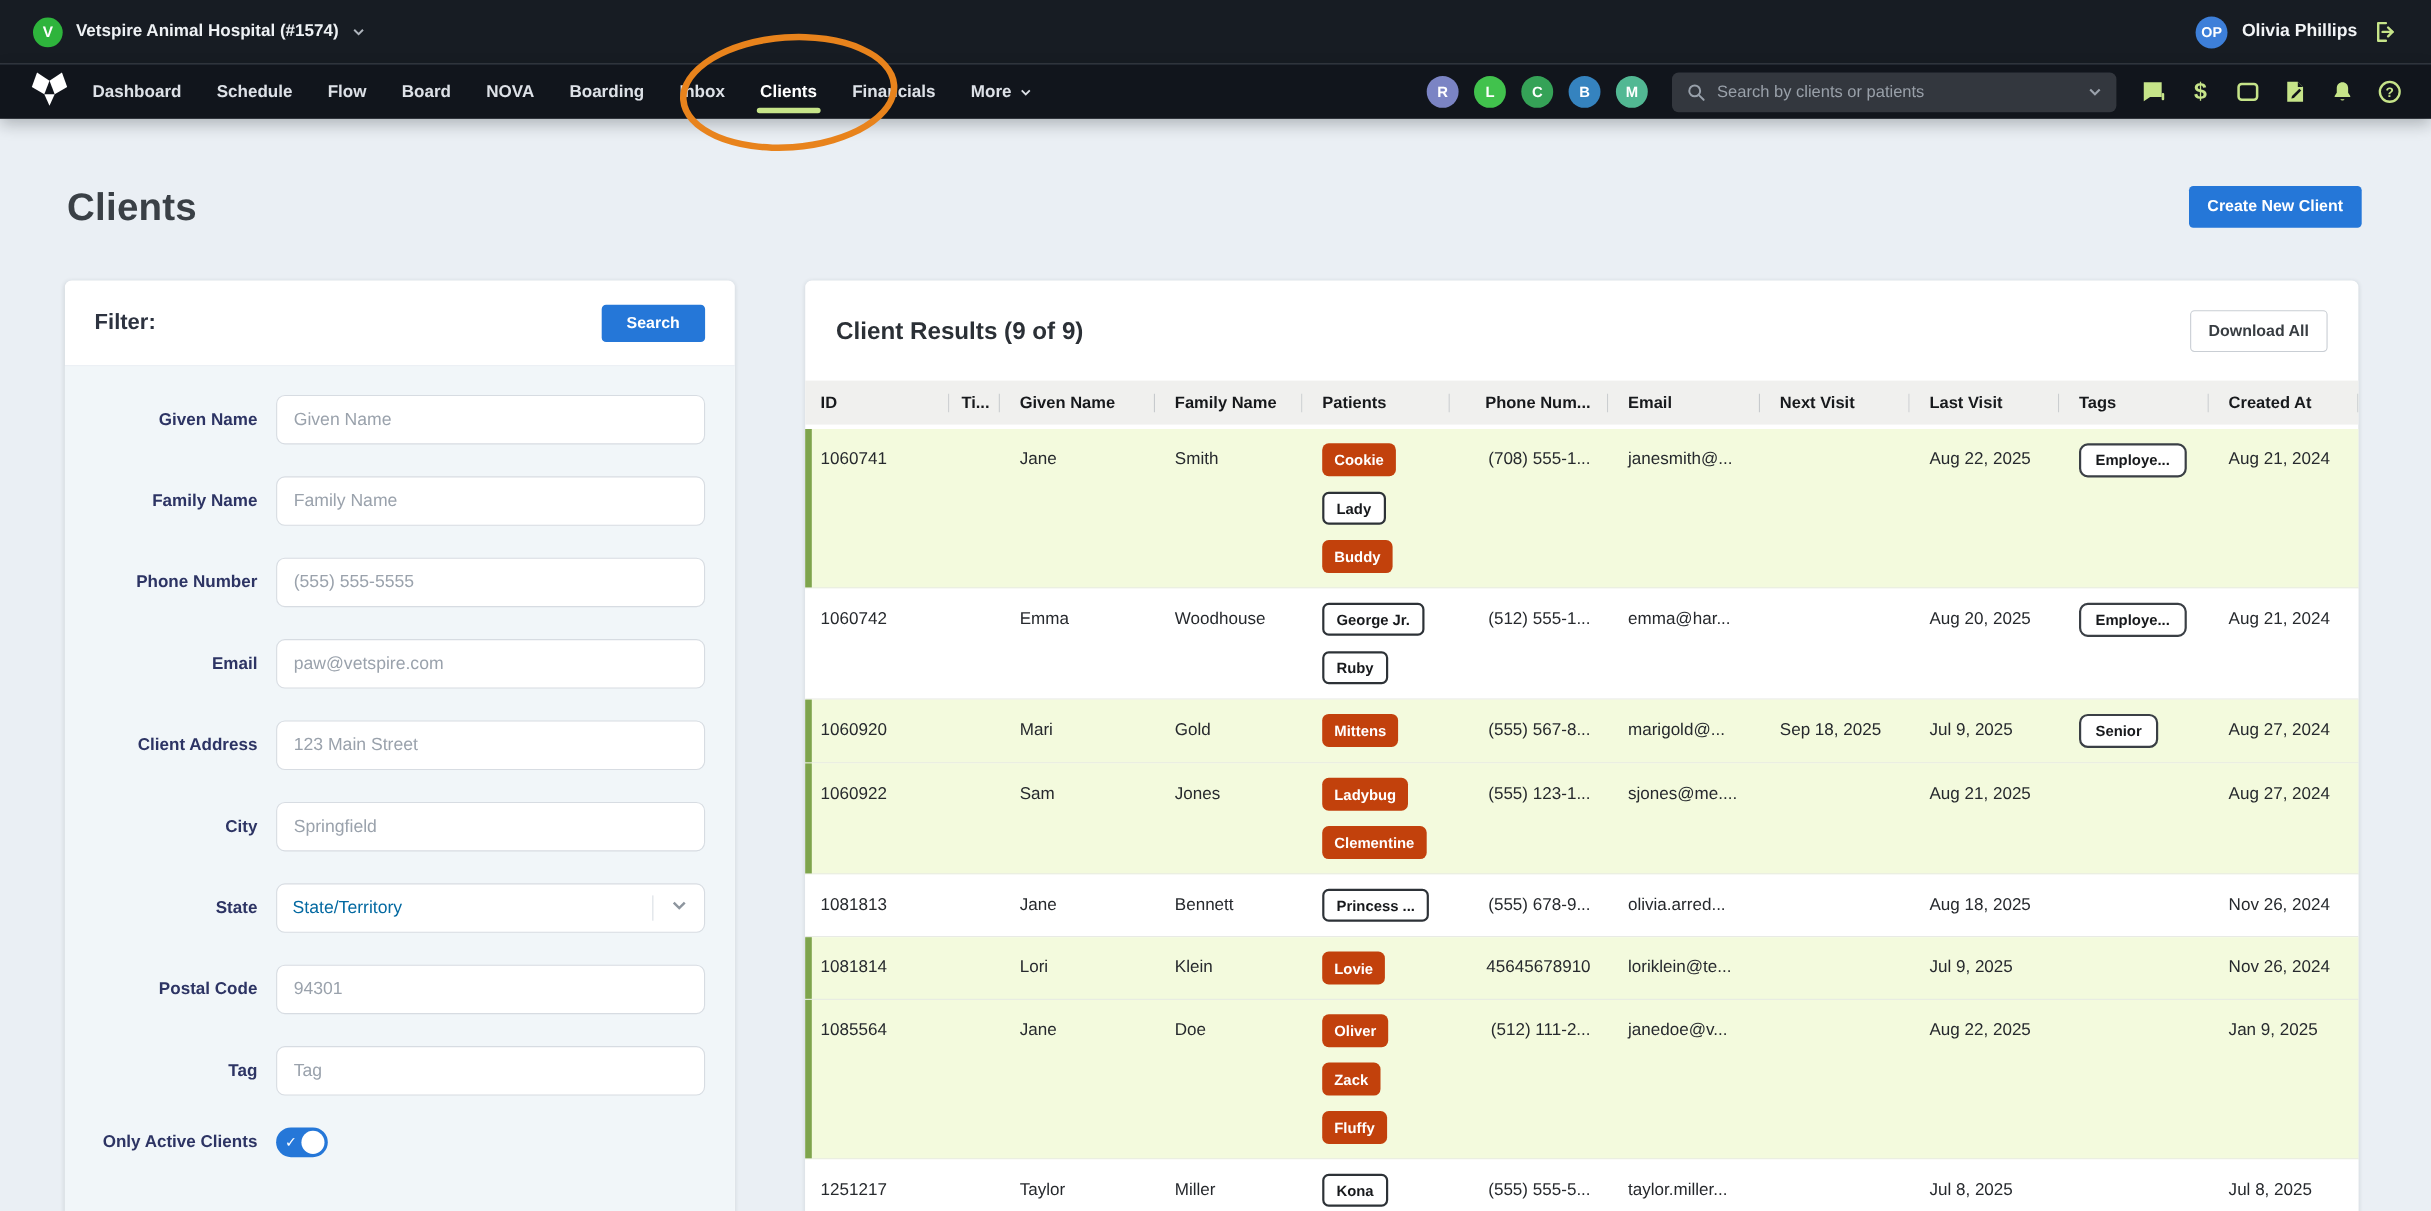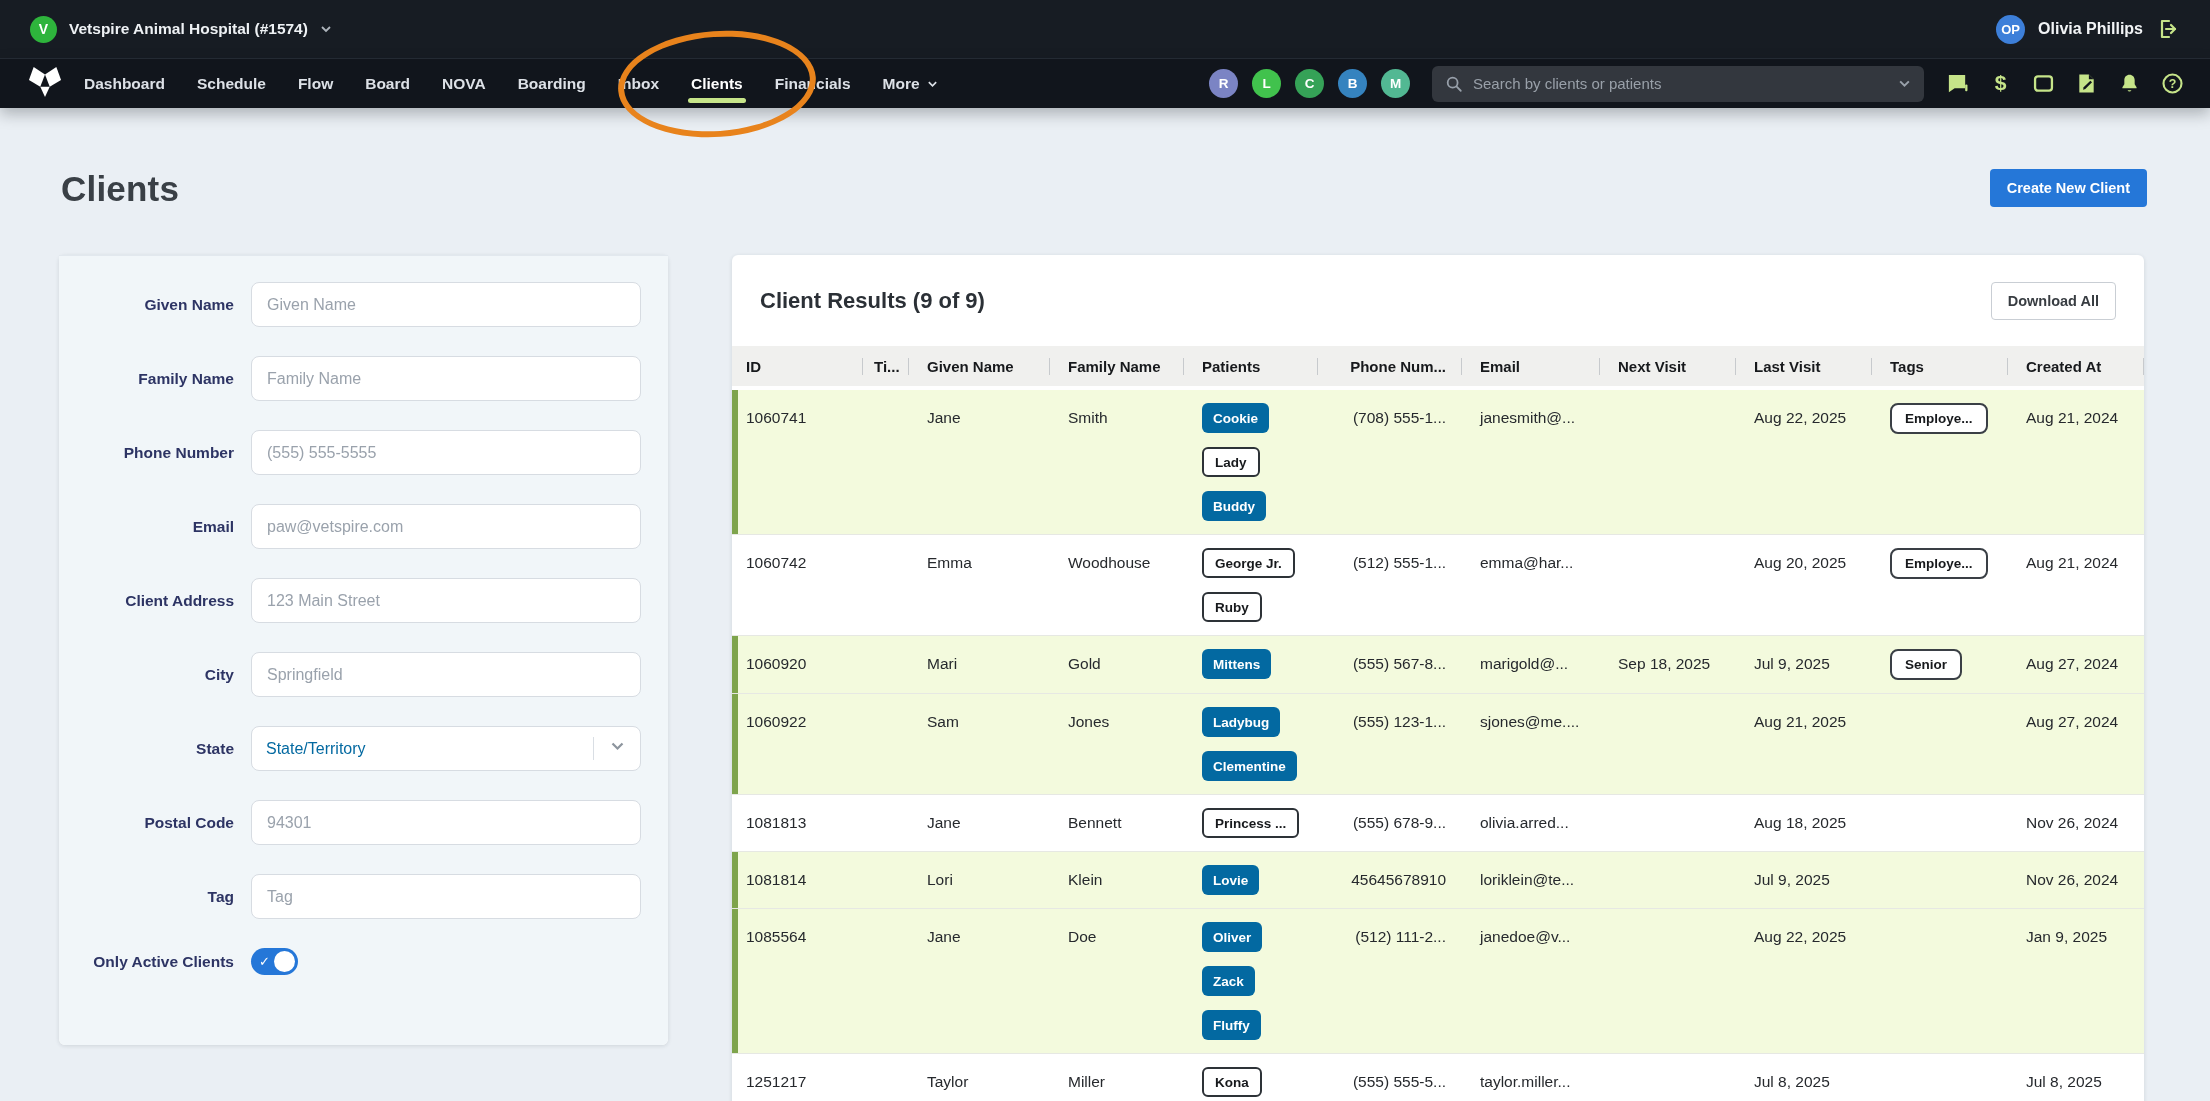--- a/index.html
+++ b/index.html
@@ -29,21 +29,21 @@
   .nav-item .lbl { position:relative; }
   .nav-item.active { color:#fff; font-weight:800; }
   .nav-item.active .lbl::after { content:''; position:absolute; left:-3px; right:-3px; bottom:-10px;
     height:5px; border-radius:3px; background:#c6e489; }
   .annotation-ellipse { position:absolute; left:50%; top:50%; width:198px; height:106px;
     border:6px solid #e8831c; border-radius:50%;
     transform:translate(-50%,-50%) rotate(-4deg); pointer-events:none; z-index:60; }
   .staff { display:flex; align-items:center; gap:14px; margin-left:auto; margin-right:22px; }
   .s-avatar { width:29px; height:29px; border-radius:50%; color:#fff; font-weight:700; font-size:13.5px;
     display:flex; align-items:center; justify-content:center; cursor:pointer; }
-  .searchbox { width:492px; height:36px; background:#33373e; border-radius:6px; display:flex;
+  .searchbox { width:404px; height:36px; background:#33373e; border-radius:6px; display:flex;
     align-items:center; padding:0 13px; gap:10px; margin-right:22px; }
   .searchbox input { flex:1; background:transparent; border:none; outline:none; color:#dfe3e8; font-size:15px;
     font-family:inherit; }
   .searchbox input::placeholder { color:#99a0a9; }
   .nav-icons { display:flex; align-items:center; gap:20px; }
   .nav-icons .ni { cursor:pointer; display:flex; align-items:center; }
   
   .page-head { display:flex; align-items:flex-start; justify-content:space-between; padding:61px 63px 0 61px; }
   h1 { font-size:35px; font-weight:800; color:#3a4046; letter-spacing:.2px; }
   .btn-primary { background:#2577d8; color:#fff; border:none; border-radius:4px; font-weight:700;
@@ -95,21 +95,21 @@
     position:relative; background:#fff; cursor:pointer; }
   .trow.hl { background:#f3fadd; }
   .trow.hl::before { content:''; position:absolute; left:0; top:0; bottom:0; width:6px; background:#7ea44c; }
   .td { padding:13px 0 13px 18px; font-size:15.5px; color:#26292d; line-height:30px; white-space:nowrap;
     overflow:hidden; }
   .td.c0 { padding-left:14px; }
   .td.c5 { text-align:right; padding-right:16px; }
   .td.c4, .td.c9 { display:flex; flex-direction:column; align-items:flex-start; gap:14px; line-height:normal; }
   .badge { height:30px; display:inline-flex; align-items:center; padding:0 11px; border-radius:6px;
     font-size:13.5px; font-weight:700; white-space:nowrap; cursor:pointer; }
-  .badge.filled { background:#0369a1; color:#fff; }
+  .badge.filled { background:#c2410c; color:#fff; }
   .badge.outline { background:#fff; border:2px solid #2d3237; color:#17191c; }
   .tagbadge { height:31px; display:inline-flex; align-items:center; padding:0 13px; border:2px solid #3a3f45;
     border-radius:8px; background:#fff; font-size:13.5px; font-weight:700; color:#17191c; white-space:nowrap; }
 </style>
 </head>
 <body>
 
 <header class="topbar">
   <div class="org">
     <span class="org-avatar">V</span>
@@ -230,20 +230,24 @@
 </nav>
 
 <div class="page-head">
   <h1>Clients</h1>
   <button class="btn-primary">Create New Client</button>
 </div>
 
 <div class="content">
 
   <section class="card filter-card">
+    <div class="filter-head">
+      <span class="filter-title">Filter:</span>
+      <button class="btn-search">Search</button>
+    </div>
     <div class="filter-body">
       <div>
           <div class="filter-row">
             <div class="f-label">Given Name</div>
             <div class="f-control"><input class="f-input" type="text" placeholder="Given Name" style=""></div>
           </div>
           <div class="filter-row">
             <div class="f-label">Family Name</div>
             <div class="f-control"><input class="f-input" type="text" placeholder="Family Name" style=""></div>
           </div>

